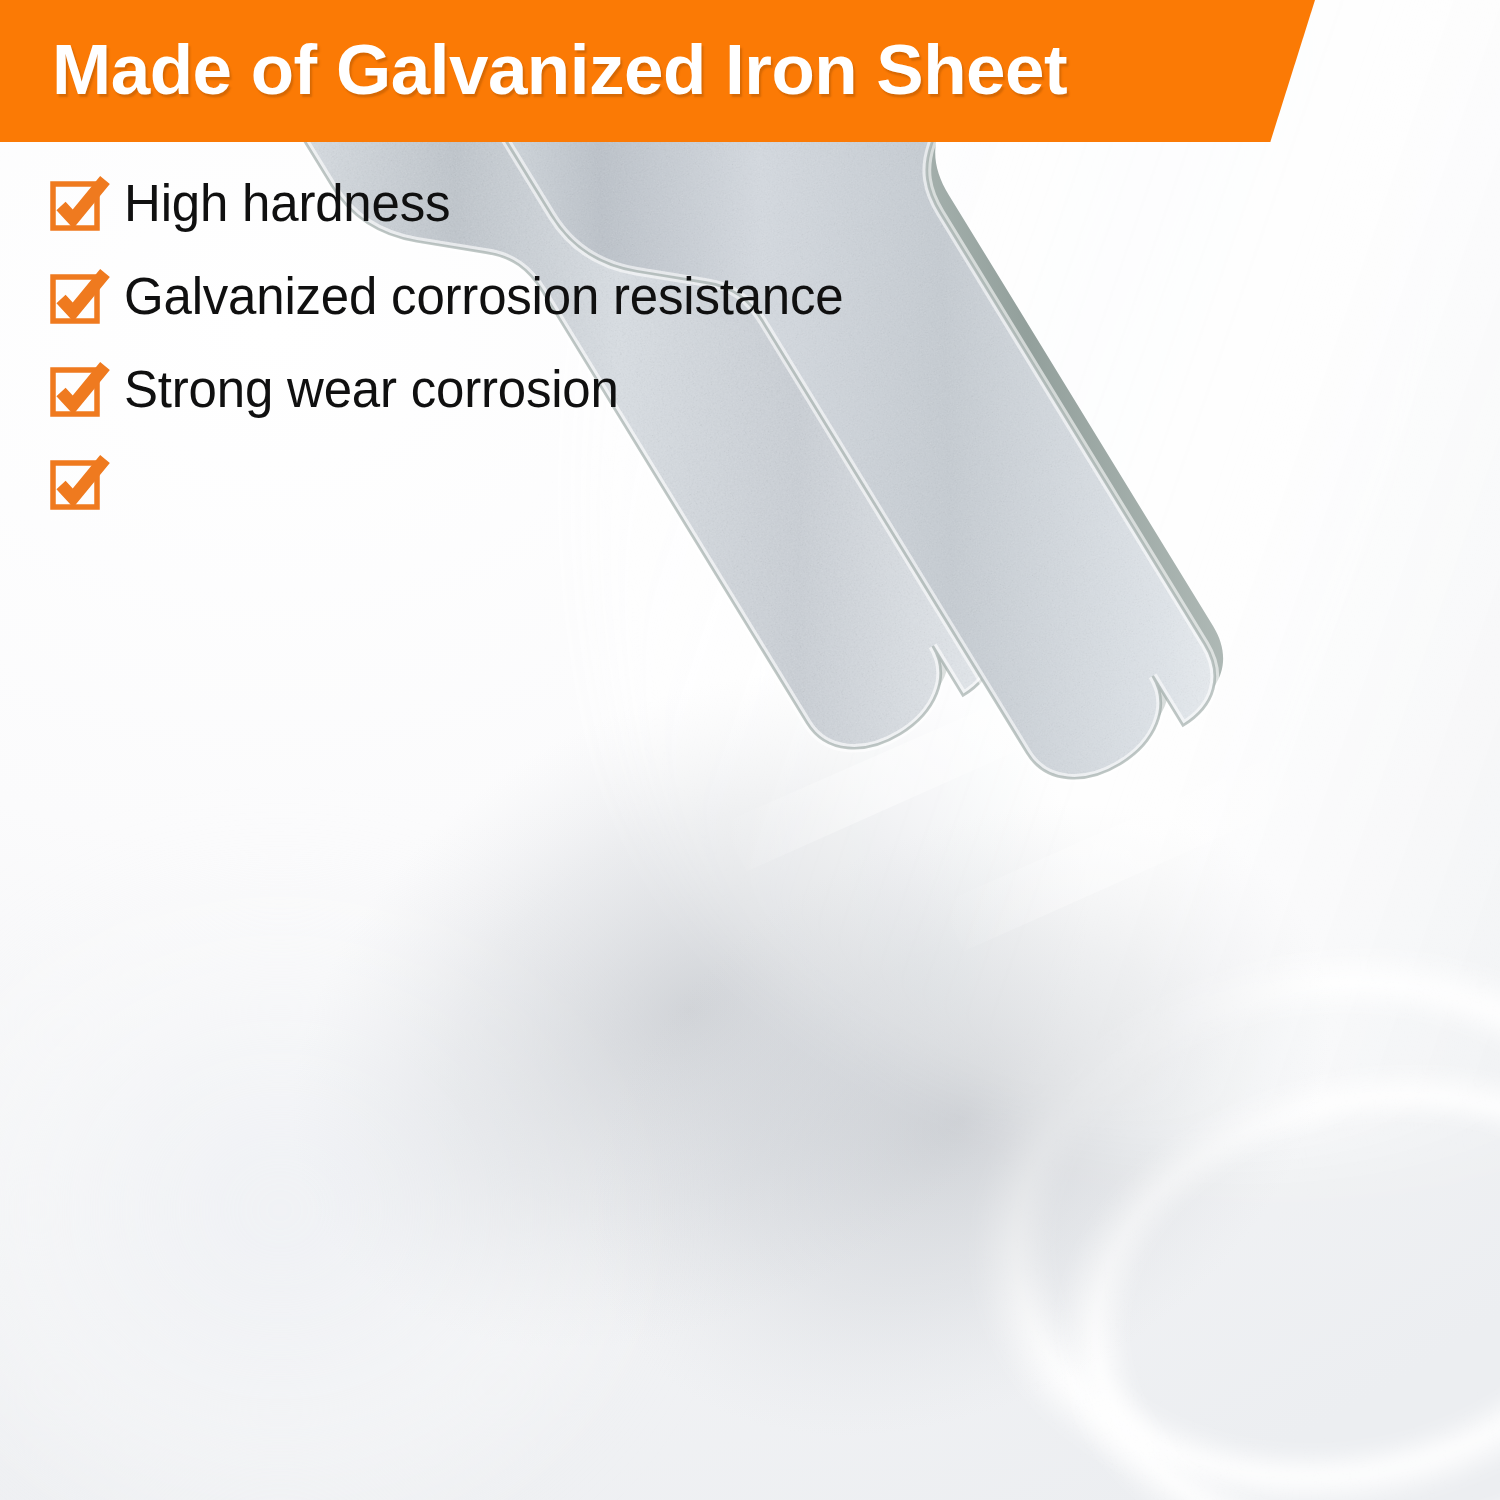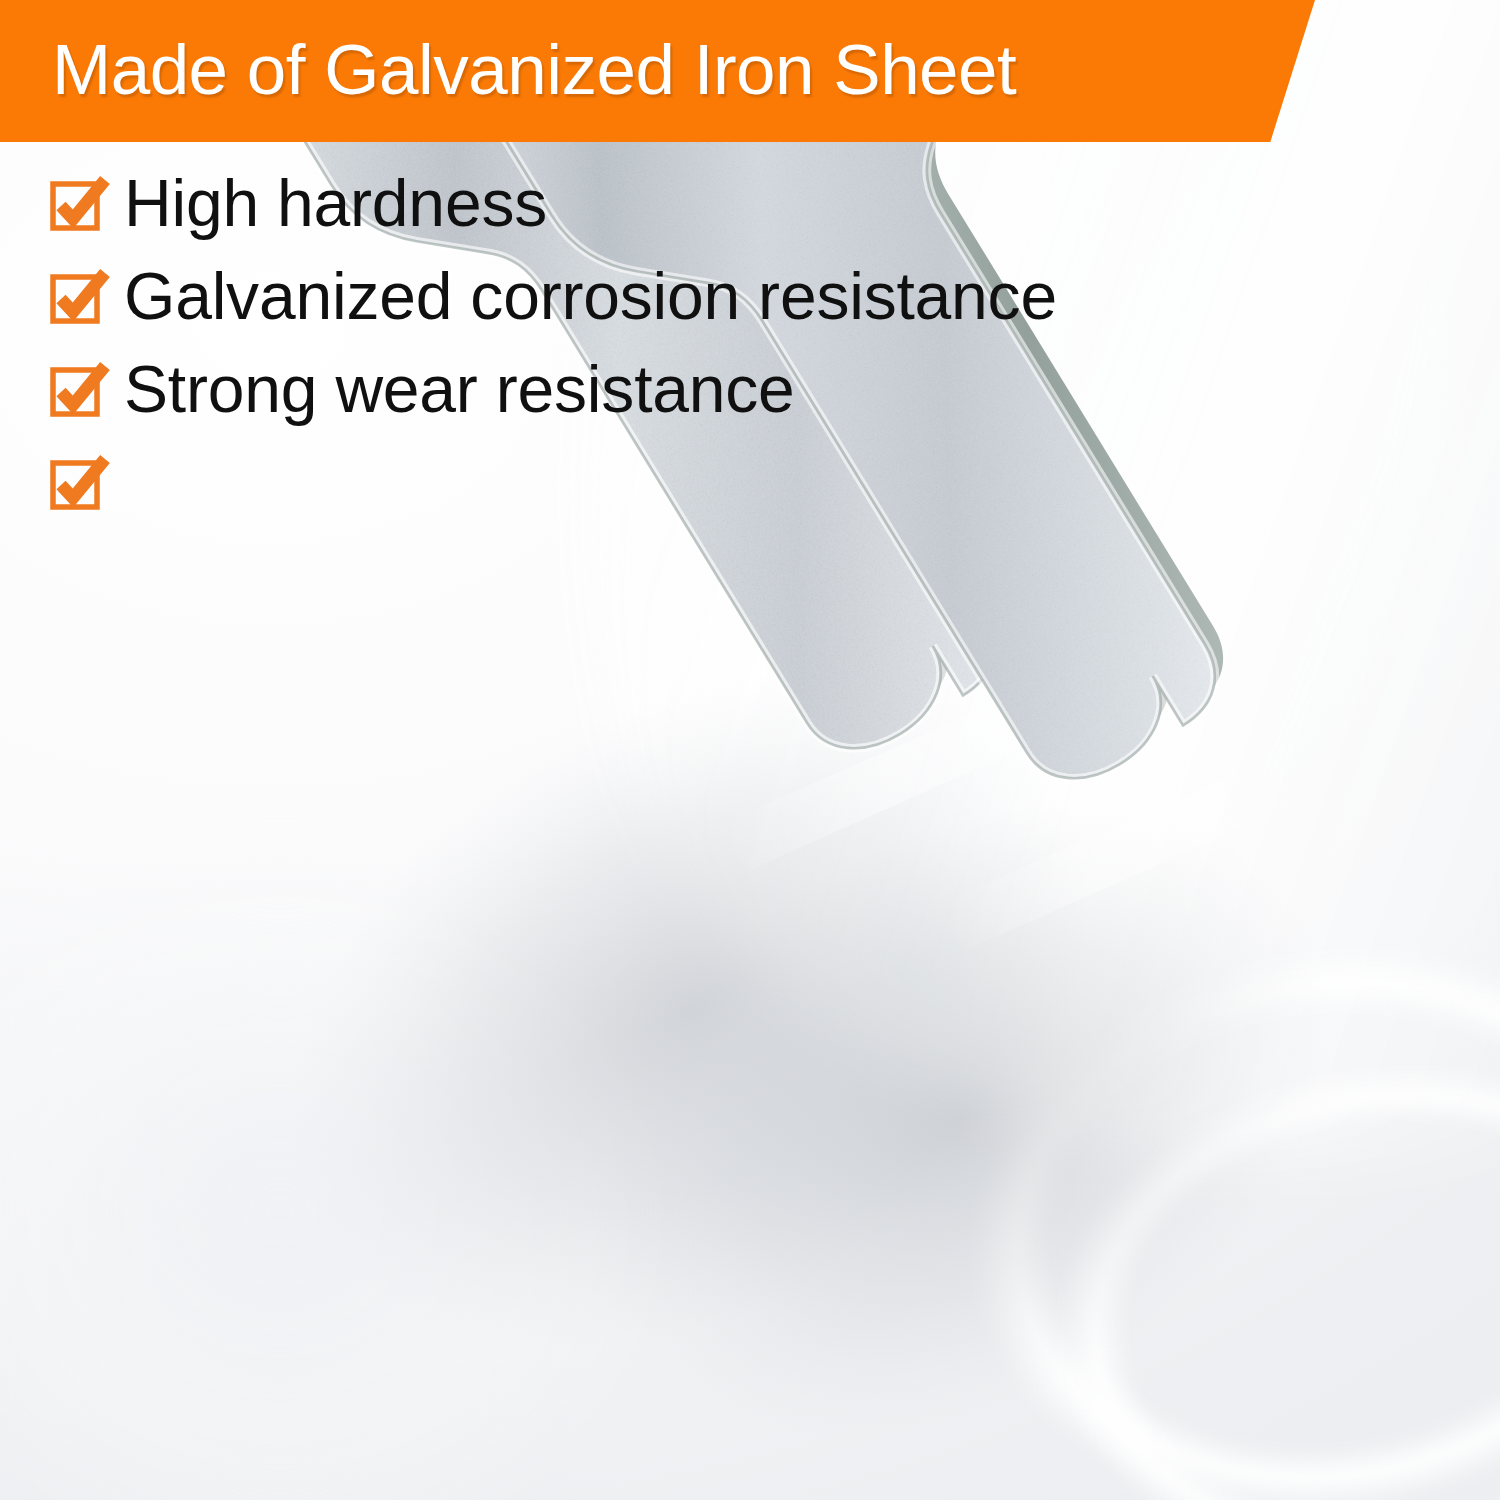--- a/index.html
+++ b/index.html
@@ -51,39 +51,39 @@
   
   #banner{
     position:absolute;left:0;top:0;height:142px;width:1315px;
     background:#FB7A05;
     clip-path:polygon(0 0, 100% 0, 96.6% 100%, 0 100%);
     box-shadow:0 3px 9px rgba(60,60,60,.16);
     display:flex;align-items:center;
   }
   #banner-title{
     color:#ffffff;
-    font-size:71px;font-weight:normal;letter-spacing:-0.5px;
+    font-size:71px;font-weight:bold;letter-spacing:-0.5px;
     margin-left:52px;margin-top:-4px;
     white-space:nowrap;
     text-shadow:2px 3px 2px rgba(120,58,0,.28);
   }
 
   
   #features{
     position:absolute;left:52px;top:173px;width:1000px;
   }
   .feature-row{
     display:flex;align-items:center;height:60px;margin-bottom:33px;
   }
   .check-icon{
     position:relative;width:46px;height:46px;flex:0 0 46px;margin-right:26px;
   }
   .check-icon svg{position:absolute;left:-4px;top:-9px;width:62px;height:62px;overflow:visible;}
   .feature-label{
-    font-size:66px;color:#101010;line-height:1;white-space:nowrap;
+    font-size:51px;color:#101010;line-height:1;white-space:nowrap;
     font-weight:400;letter-spacing:-0.2px;
   }
 
   
   #tools{position:absolute;left:0;top:0;width:1500px;height:1500px;pointer-events:none;}
 </style>
 </head>
 <body>
 
 <div id="stage">
@@ -236,21 +236,21 @@
       <span class="feature-label">Galvanized corrosion resistance</span>
     </div>
 
     <div class="feature-row">
       <span class="check-icon">
         <svg viewBox="0 0 62 62">
           <rect x="5" y="13" width="44" height="44" fill="none" stroke="#EF7A1F" stroke-width="5.5"></rect>
           <path d="M 13 35 L 25 48 L 57 9" fill="none" stroke="#EF7A1F" stroke-width="12.5" stroke-linecap="butt" stroke-linejoin="miter"></path>
         </svg>
       </span>
-      <span class="feature-label">Strong wear resistance</span>
+      <span class="feature-label">Strong wear corrosion</span>
     </div>
 
     <div class="feature-row">
       <span class="check-icon">
         <svg viewBox="0 0 62 62">
           <rect x="5" y="13" width="44" height="44" fill="none" stroke="#EF7A1F" stroke-width="5.5"></rect>
           <path d="M 13 35 L 25 48 L 57 9" fill="none" stroke="#EF7A1F" stroke-width="12.5" stroke-linecap="butt" stroke-linejoin="miter"></path>
         </svg>
       </span>
     </div>

